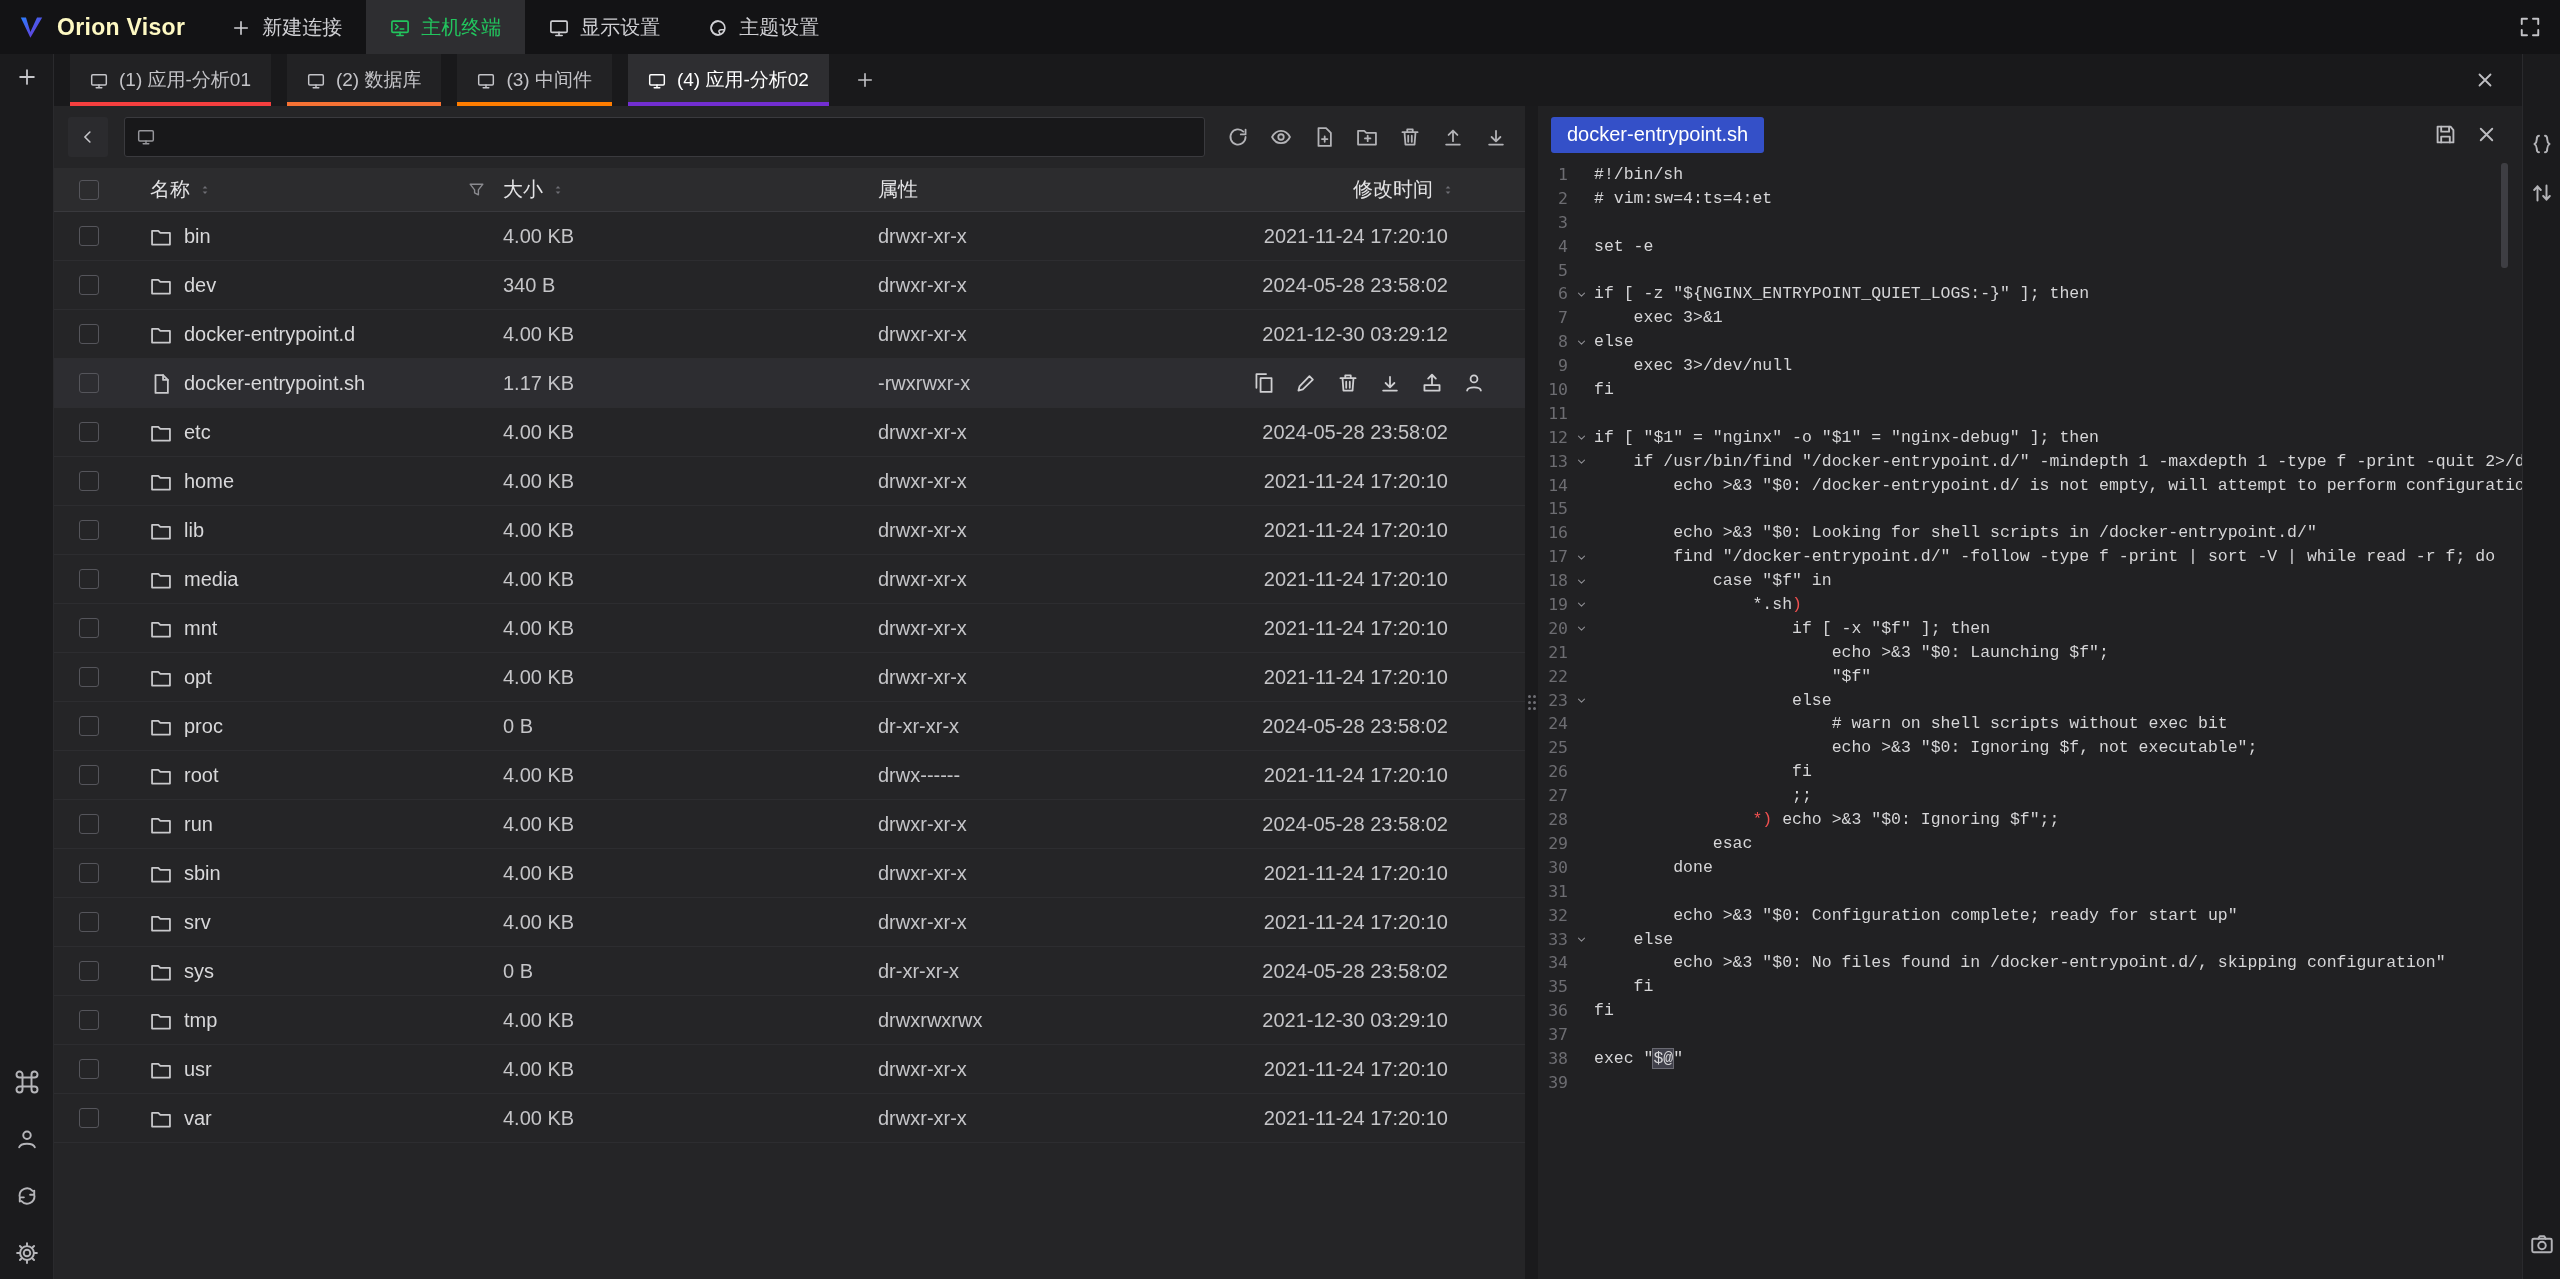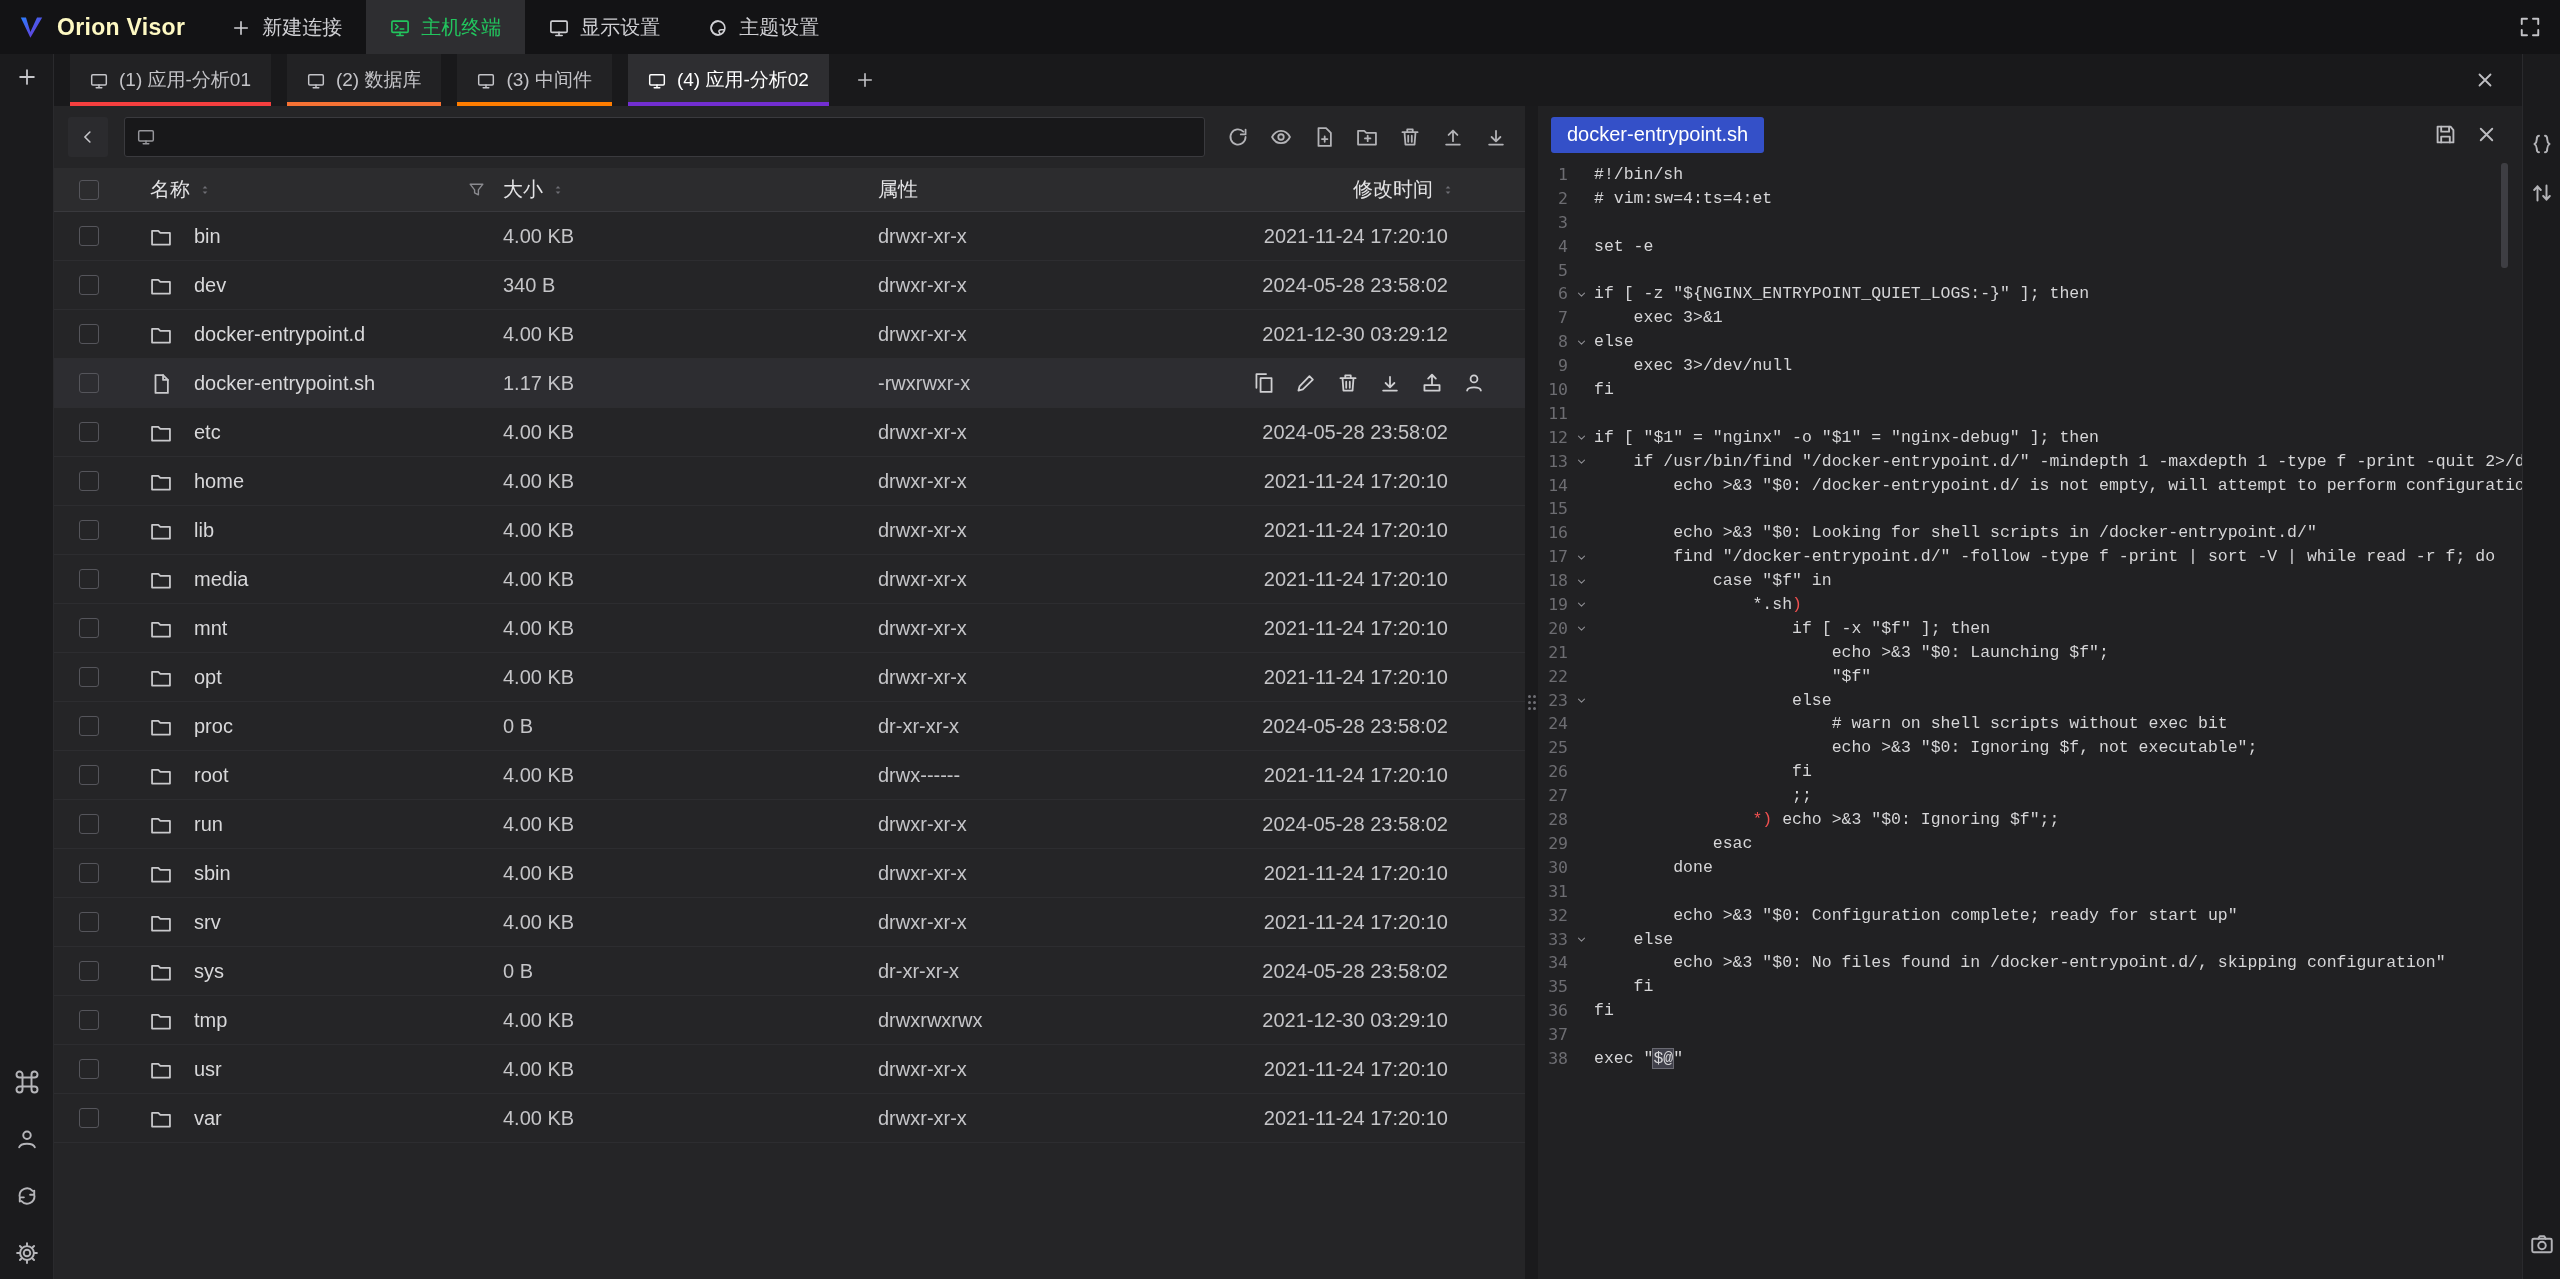--- a/index.html
+++ b/index.html
@@ -50,21 +50,21 @@
   .tool-btn{width:30px;height:30px;display:flex;align-items:center;justify-content:center;cursor:pointer;}
 
   .fm-grid{display:grid;grid-template-columns:70px 379px 375px 330px 1fr;align-items:center;}
   .fm-header{position:absolute;left:0;top:62px;width:100%;height:44px;background:#2c2c2e;
              border-bottom:1px solid #39393d;font-size:20px;color:#e4e4e6;}
   .fm-rows{position:absolute;left:0;top:106px;width:100%;bottom:0;overflow:hidden;}
   .fm-row{height:49px;border-bottom:1px solid #2d2d30;font-size:20px;color:#c5c5c8;cursor:pointer;}
   .fm-row.selected{background:#2d2d31;}
   .cell-check{display:flex;justify-content:center;}
   .cb{width:20px;height:20px;border:1.5px solid #55555b;border-radius:3px;background:transparent;cursor:pointer;}
-  .cell-name{display:flex;align-items:center;gap:22px;padding-left:26px;overflow:hidden;color:#d8d8da;}
+  .cell-name{display:flex;align-items:center;gap:12px;padding-left:26px;overflow:hidden;color:#d8d8da;}
   .cell-name .fico{color:#c9c9cc;}
   .cell-time{text-align:right;padding-right:77px;}
   .hdr-cell{display:flex;align-items:center;gap:8px;}
   .hdr-name{padding-left:26px;}
   .hdr-time{justify-content:flex-end;padding-right:70px;}
   .sorter{color:#6e6e74;display:flex;}
   .hdr-filter{margin-left:auto;margin-right:18px;color:#8b8b90;cursor:pointer;display:flex;}
   .row-actions{display:flex;justify-content:flex-end;align-items:center;gap:20px;padding-right:40px;color:#cfcfd2;}
   .act-btn{cursor:pointer;display:flex;}
 
@@ -716,20 +716,21 @@
         <div class="code-line"><span class="ln">31</span><span class="fold"></span><span class="ct"></span></div>
         <div class="code-line"><span class="ln">32</span><span class="fold"></span><span class="ct">        echo &gt;&amp;3 "$0: Configuration complete; ready for start up"</span></div>
         <div class="code-line"><span class="ln">33</span><span class="fold"><svg class="ic" width="13" height="13" viewBox="0 0 16 16" fill="none" stroke="currentColor" stroke-width="1.3" stroke-linecap="round" stroke-linejoin="round">
               <path d="M4.3 6.3L8 10l3.7-3.7"></path>
             </svg></span><span class="ct">    else</span></div>
         <div class="code-line"><span class="ln">34</span><span class="fold"></span><span class="ct">        echo &gt;&amp;3 "$0: No files found in /docker-entrypoint.d/, skipping configuration"</span></div>
         <div class="code-line"><span class="ln">35</span><span class="fold"></span><span class="ct">    fi</span></div>
         <div class="code-line"><span class="ln">36</span><span class="fold"></span><span class="ct">fi</span></div>
         <div class="code-line"><span class="ln">37</span><span class="fold"></span><span class="ct"></span></div>
         <div class="code-line"><span class="ln">38</span><span class="fold"></span><span class="ct"><span>exec "</span><span class="tok-boxed">$@</span><span>"</span></span></div>
+        <div class="code-line"><span class="ln">39</span><span class="fold"></span><span class="ct"></span></div>
       </div>
     <div class="ed-scroll"></div>
   </section>
 
   <aside class="right-strip">
     <div class="rs-top" id="rs-top">
         <span class="sb-btn">
           <svg class="ic" width="24" height="24" viewBox="0 0 16 16" fill="none" stroke="currentColor" stroke-width="1.3" stroke-linecap="round" stroke-linejoin="round">
             <path d="M6 2.5C4.5 2.5 4.5 4 4.5 5s0 2-1.5 3c1.5 1 1.5 2 1.5 3s0 2.5 1.5 2.5M10 2.5c1.5 0 1.5 1.5 1.5 2.5s0 2 1.5 3c-1.5 1-1.5 2-1.5 3s0 2.5-1.5 2.5"></path>
           </svg>

